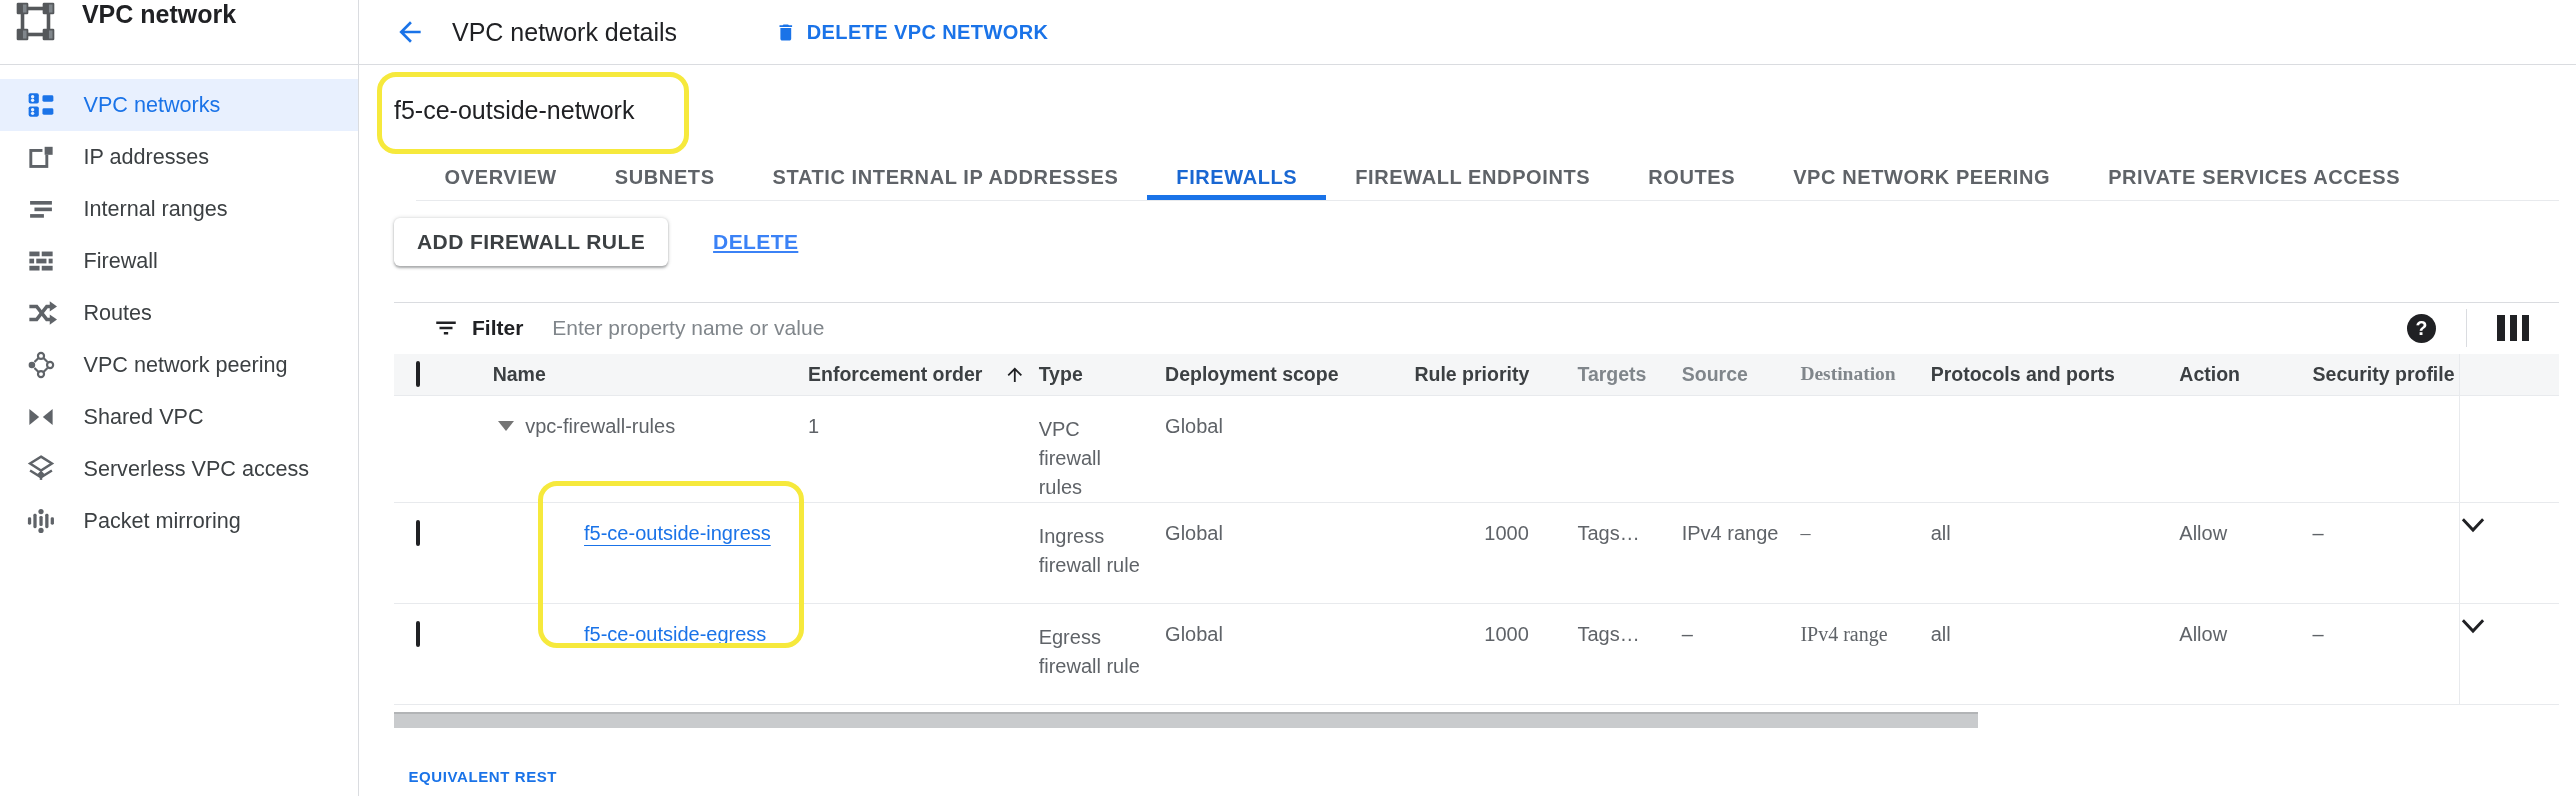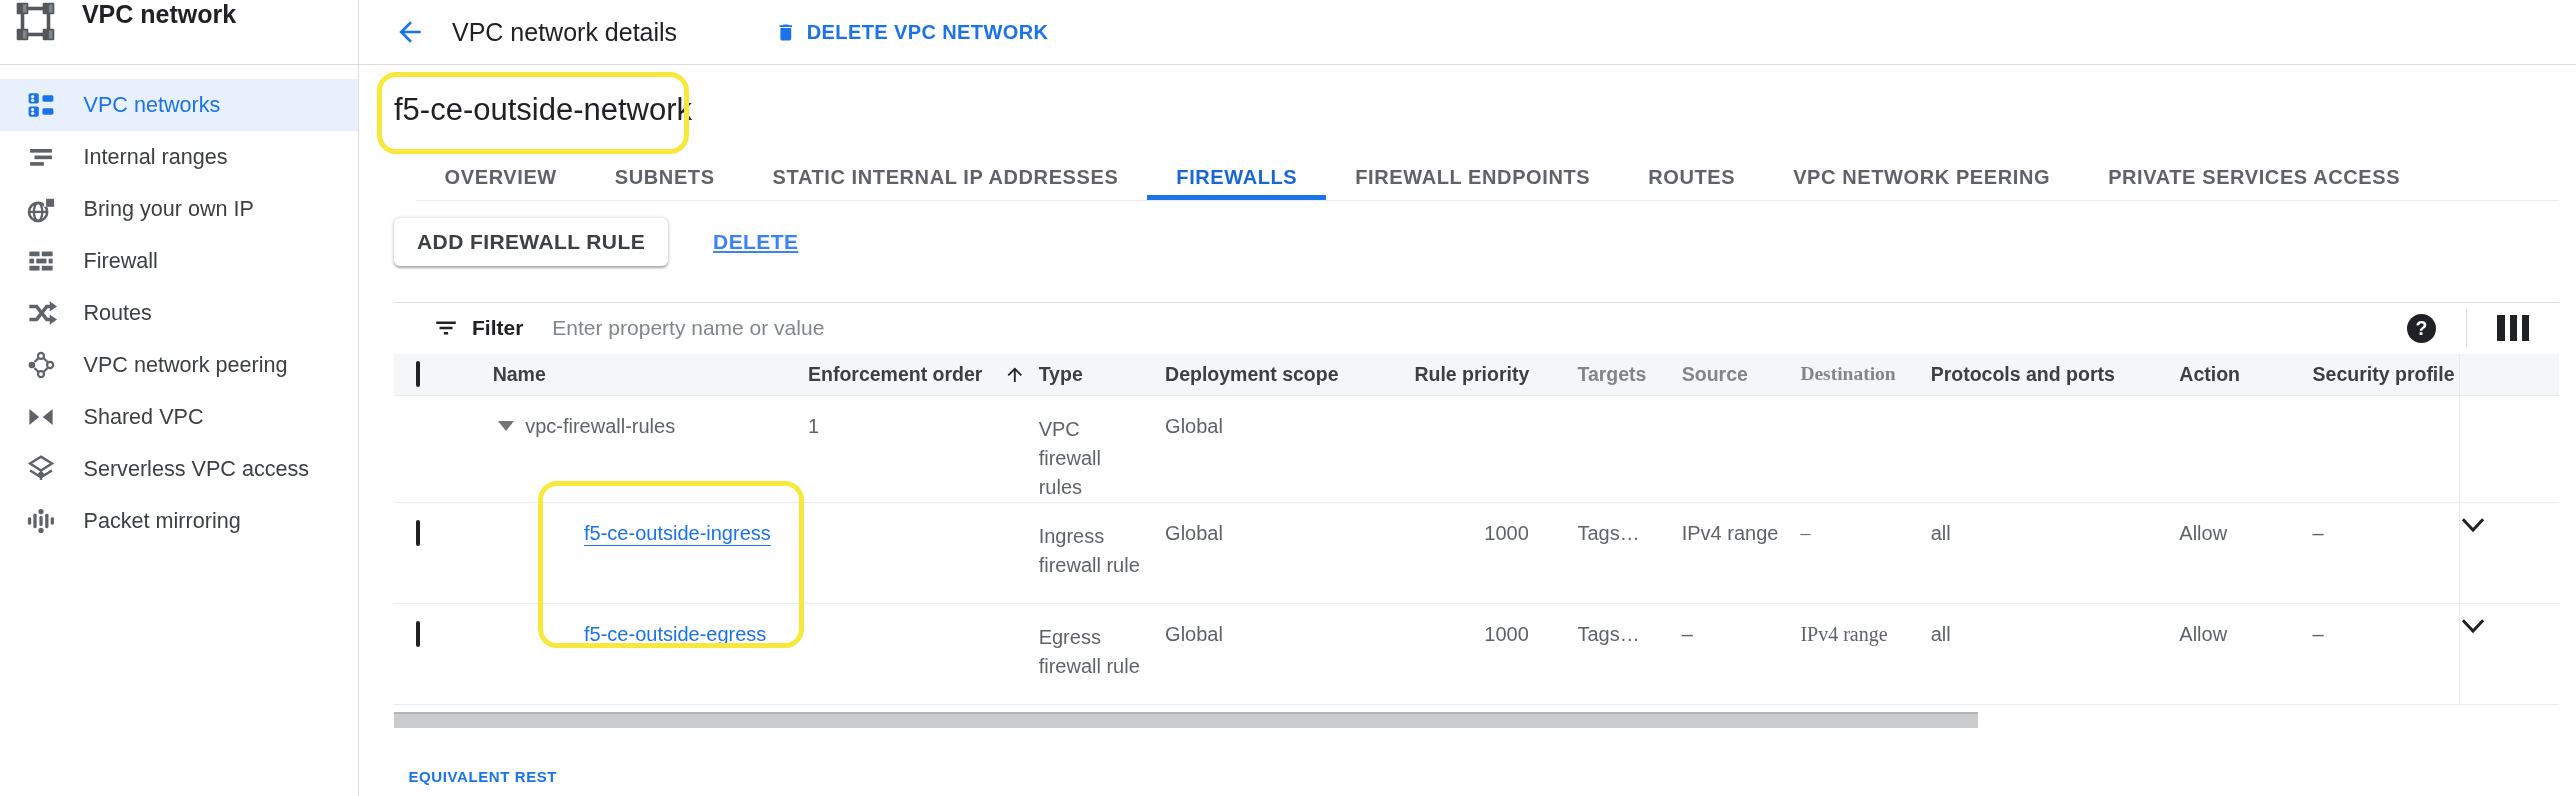--- a/index.html
+++ b/index.html
@@ -21,21 +21,21 @@
   
   .right-col { flex:1; display:flex; flex-direction:column; min-width:0; }
   .right-header { height:65px; flex:0 0 65px; display:flex; align-items:center; padding-left:35px; border-bottom:1.4px solid #dadce0; }
   .page-title { font-size:25px; color:#202124; margin-left:26px; }
   .delete-vpc-btn { display:flex; align-items:center; margin-left:88px; cursor:pointer; }
   .delete-vpc-btn span { margin-left:10px; font-size:20px; font-weight:700; letter-spacing:0.4px; color:#1a73e8; }
 
   .content { padding-left:35px; position:relative; }
 
   .name-row { height:90px; display:flex; align-items:center; }
-  .network-name { font-size:31px; color:#202124;text-align:center; }
+  .network-name { font-size:25px; color:#202124;text-align:center; }
 
   .tabbar { display:flex; height:46px; margin-left:21.6px; margin-right:17.3px; border-bottom:1.4px solid #e8eaed; }
   .tab { display:flex; align-items:center; padding:5px 29px 0 29px; font-size:20px; font-weight:700; letter-spacing:0.6px;
          color:#5f6368; border-bottom:5px solid transparent; cursor:pointer; white-space:nowrap; }
   .tab.active { color:#1967d2; border-bottom-color:#1a73e8; }
 
   .toolbar { margin-top:16.6px; height:48px; display:flex; align-items:center; }
   .add-rule-btn { height:48px; padding:0 23px; background:#fff; border:none; border-radius:5.8px;
                   box-shadow:0 1.4px 2.2px rgba(60,64,67,0.35), 0 0.7px 4.3px rgba(60,64,67,0.20);
                   font-family:inherit; font-size:21px; font-weight:700; letter-spacing:0.4px; color:#3c4043; cursor:pointer; }
@@ -151,46 +151,44 @@
               <circle cx="10.5" cy="10.5" r="2.3"></circle>
                 <circle cx="10.5" cy="15.5" r="2.3"></circle>
               <circle cx="10.5" cy="28.5" r="2.3"></circle>
                 <circle cx="10.5" cy="33.5" r="2.3"></circle>
             </g>
           </svg>
         </span>
         <span class="nav-label">VPC networks</span>
       </div>
 
+      <div class="nav-item">
+        <span class="icon-box">
+          <svg width="32" height="32" viewBox="0 0 44 44">
+            <rect x="8" y="13" width="22" height="22" fill="none" stroke="#5f6368" stroke-width="4"></rect>
+            <rect x="24" y="5" width="14" height="14" fill="#fff"></rect>
+            <rect x="27" y="8" width="11" height="11" fill="#5f6368"></rect>
+          </svg>
+        </span>
+        <span class="nav-label">IP addresses</span>
+      </div>
 
       <div class="nav-item">
         <span class="icon-box">
           <svg width="32" height="32" viewBox="0 0 44 44">
             <g fill="#5f6368">
               <rect x="7" y="11" width="30" height="5"></rect>
               <rect x="13" y="20" width="24" height="5"></rect>
               <rect x="7" y="29" width="19" height="5"></rect>
             </g>
           </svg>
         </span>
         <span class="nav-label">Internal ranges</span>
       </div>
 
-      <div class="nav-item">
-        <span class="icon-box">
-          <svg width="32" height="32" viewBox="0 0 44 44">
-            <circle cx="18" cy="26" r="12.5" fill="none" stroke="#5f6368" stroke-width="3.6"></circle>
-            <line x1="5.5" y1="26" x2="30.5" y2="26" stroke="#5f6368" stroke-width="3.2"></line>
-            <ellipse cx="18" cy="26" rx="5.8" ry="12.5" fill="none" stroke="#5f6368" stroke-width="3.2"></ellipse>
-            <rect x="26" y="5" width="14" height="14" fill="#fff"></rect>
-            <rect x="29" y="8" width="11" height="11" fill="#5f6368"></rect>
-          </svg>
-        </span>
-        <span class="nav-label">Bring your own IP</span>
-      </div>
 
       <div class="nav-item">
         <span class="icon-box">
           <svg width="32" height="32" viewBox="0 0 44 44">
             <g fill="#5f6368">
               <rect x="6" y="9" width="14" height="6.5"></rect>
                 <rect x="23" y="9" width="15" height="6.5"></rect>
               <rect x="6" y="18.8" width="6.5" height="6.5"></rect>
                 <rect x="15.5" y="18.8" width="14" height="6.5"></rect>
                 <rect x="32.5" y="18.8" width="5.5" height="6.5"></rect>

